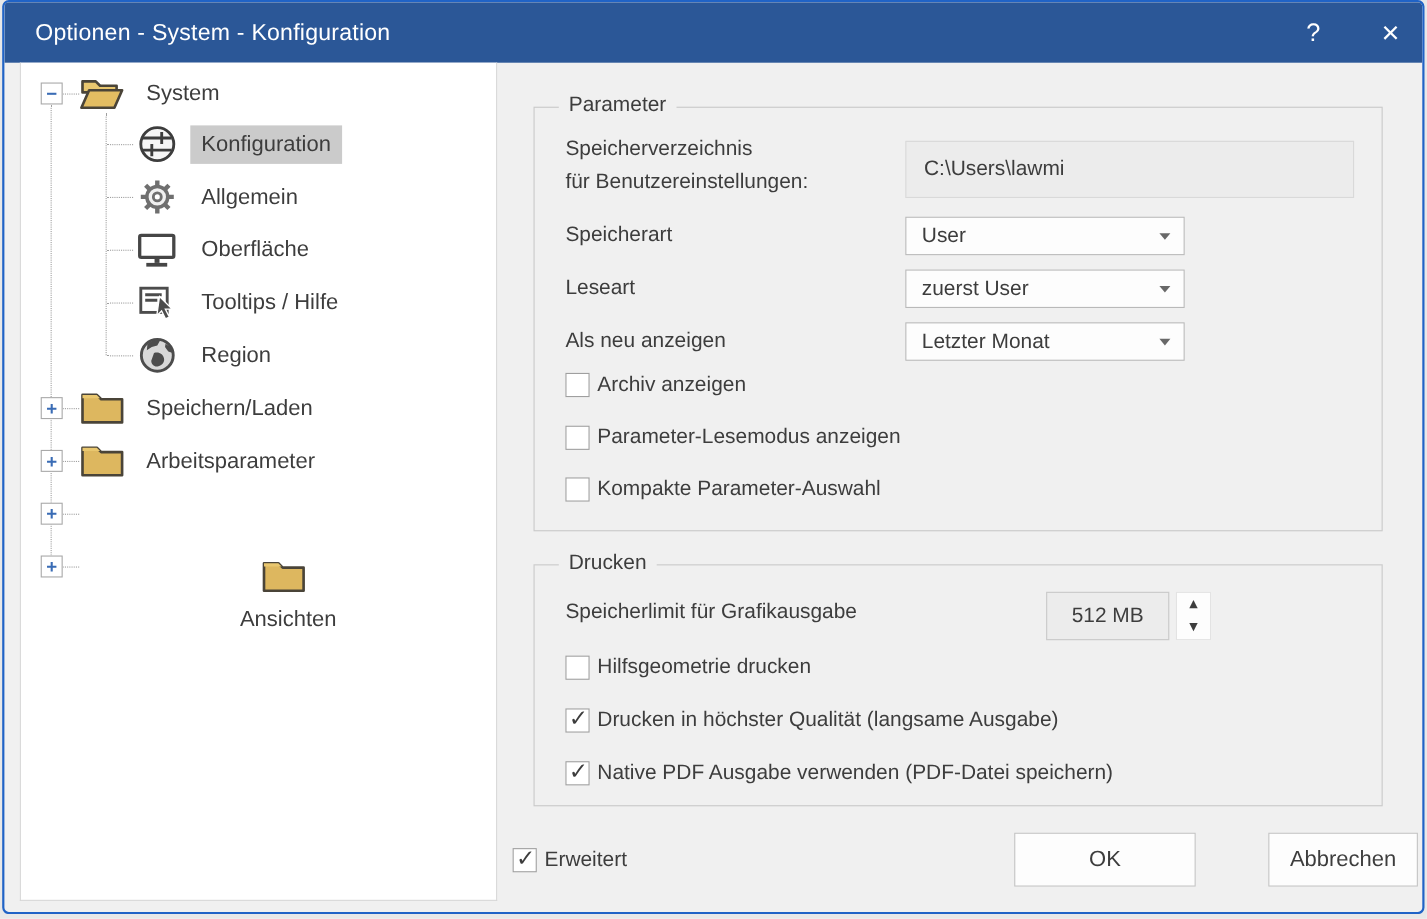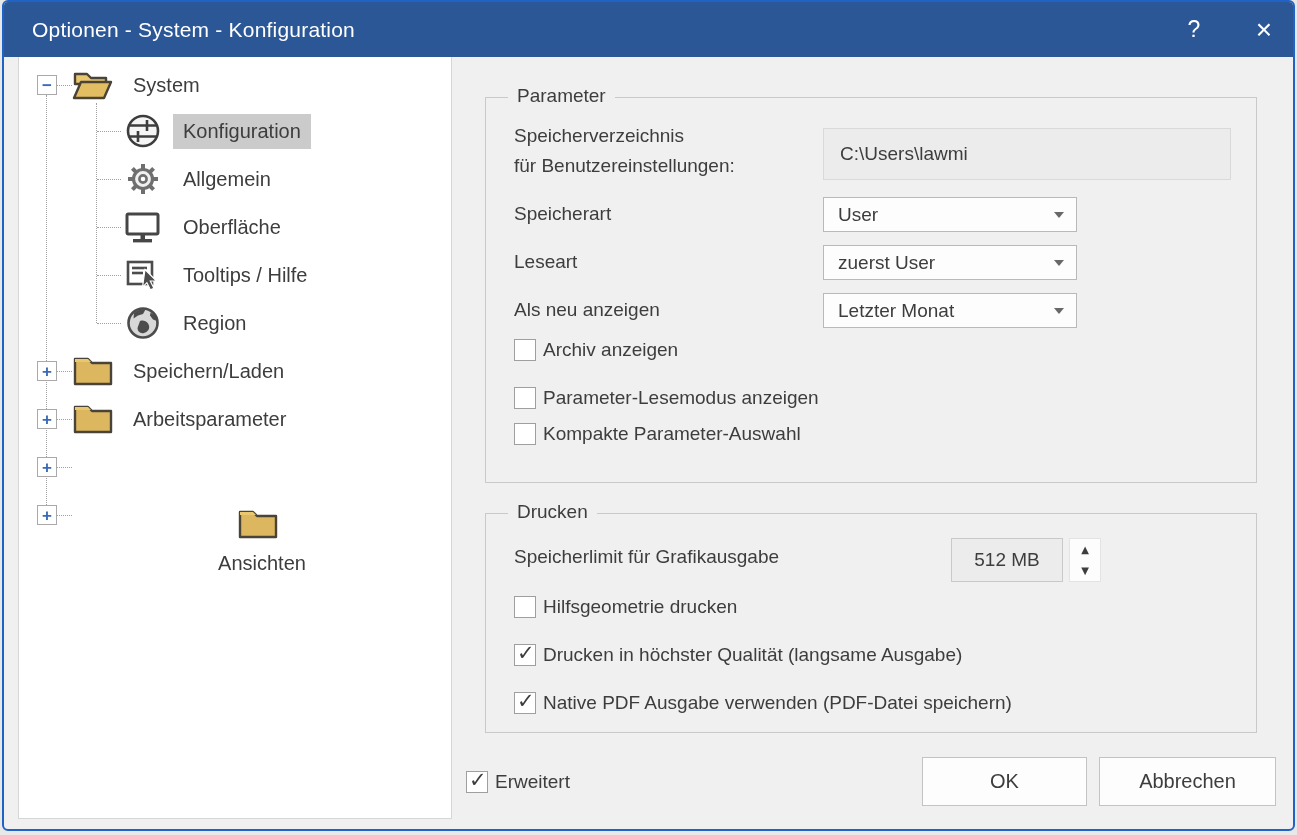--- a/index.html
+++ b/index.html
@@ -77,21 +77,21 @@
     border:1px solid #e3e3e3; display:flex; flex-direction:column;
   }
   .spinbtn{ flex:1; display:flex; align-items:center; justify-content:center; font-size:10px; color:#3d3d3d;
     font-family:"DejaVu Sans",sans-serif; }
   
   .btn{
     position:absolute; top:755px; height:49px; background:#fdfdfd; border:1px solid #c3c3c3;
     display:flex; align-items:center; justify-content:center; font-size:20px; color:#3d3d3d;
   }
   .btn-ok{ left:918px; width:165px; }
-  .btn-cancel{ left:1095px; width:177px; }
+  .btn-cancel{ left:1149px; width:136px; }
   .footer-check{ left:462px; top:769px; }
   svg{ display:block; }
 </style>
 </head>
 <body>
 
 <div class="window">
 
   <div class="titlebar">
     <span class="title">Optionen - System - Konfiguration</span>
@@ -260,21 +260,21 @@
     </div>
 
     <div class="cbrow" style="left:28px; top:241px;">
       <span class="checkbox"></span>
       <span class="cblabel">Archiv anzeigen</span>
     </div>
     <div class="cbrow" style="left:28px; top:289px;">
       <span class="checkbox"></span>
       <span class="cblabel">Parameter-Lesemodus anzeigen</span>
     </div>
-    <div class="cbrow" style="left:28px; top:325px;">
+    <div class="cbrow" style="left:28px; top:336px;">
       <span class="checkbox"></span>
       <span class="cblabel">Kompakte Parameter-Auswahl</span>
     </div>
   </div>
 
   <div class="group g-drucken">
     <span class="group-title">Drucken</span>
 
     <div class="flabel" style="left:28px; top:32px;">Speicherlimit für Grafikausgabe</div>
     <div class="spinfield">

